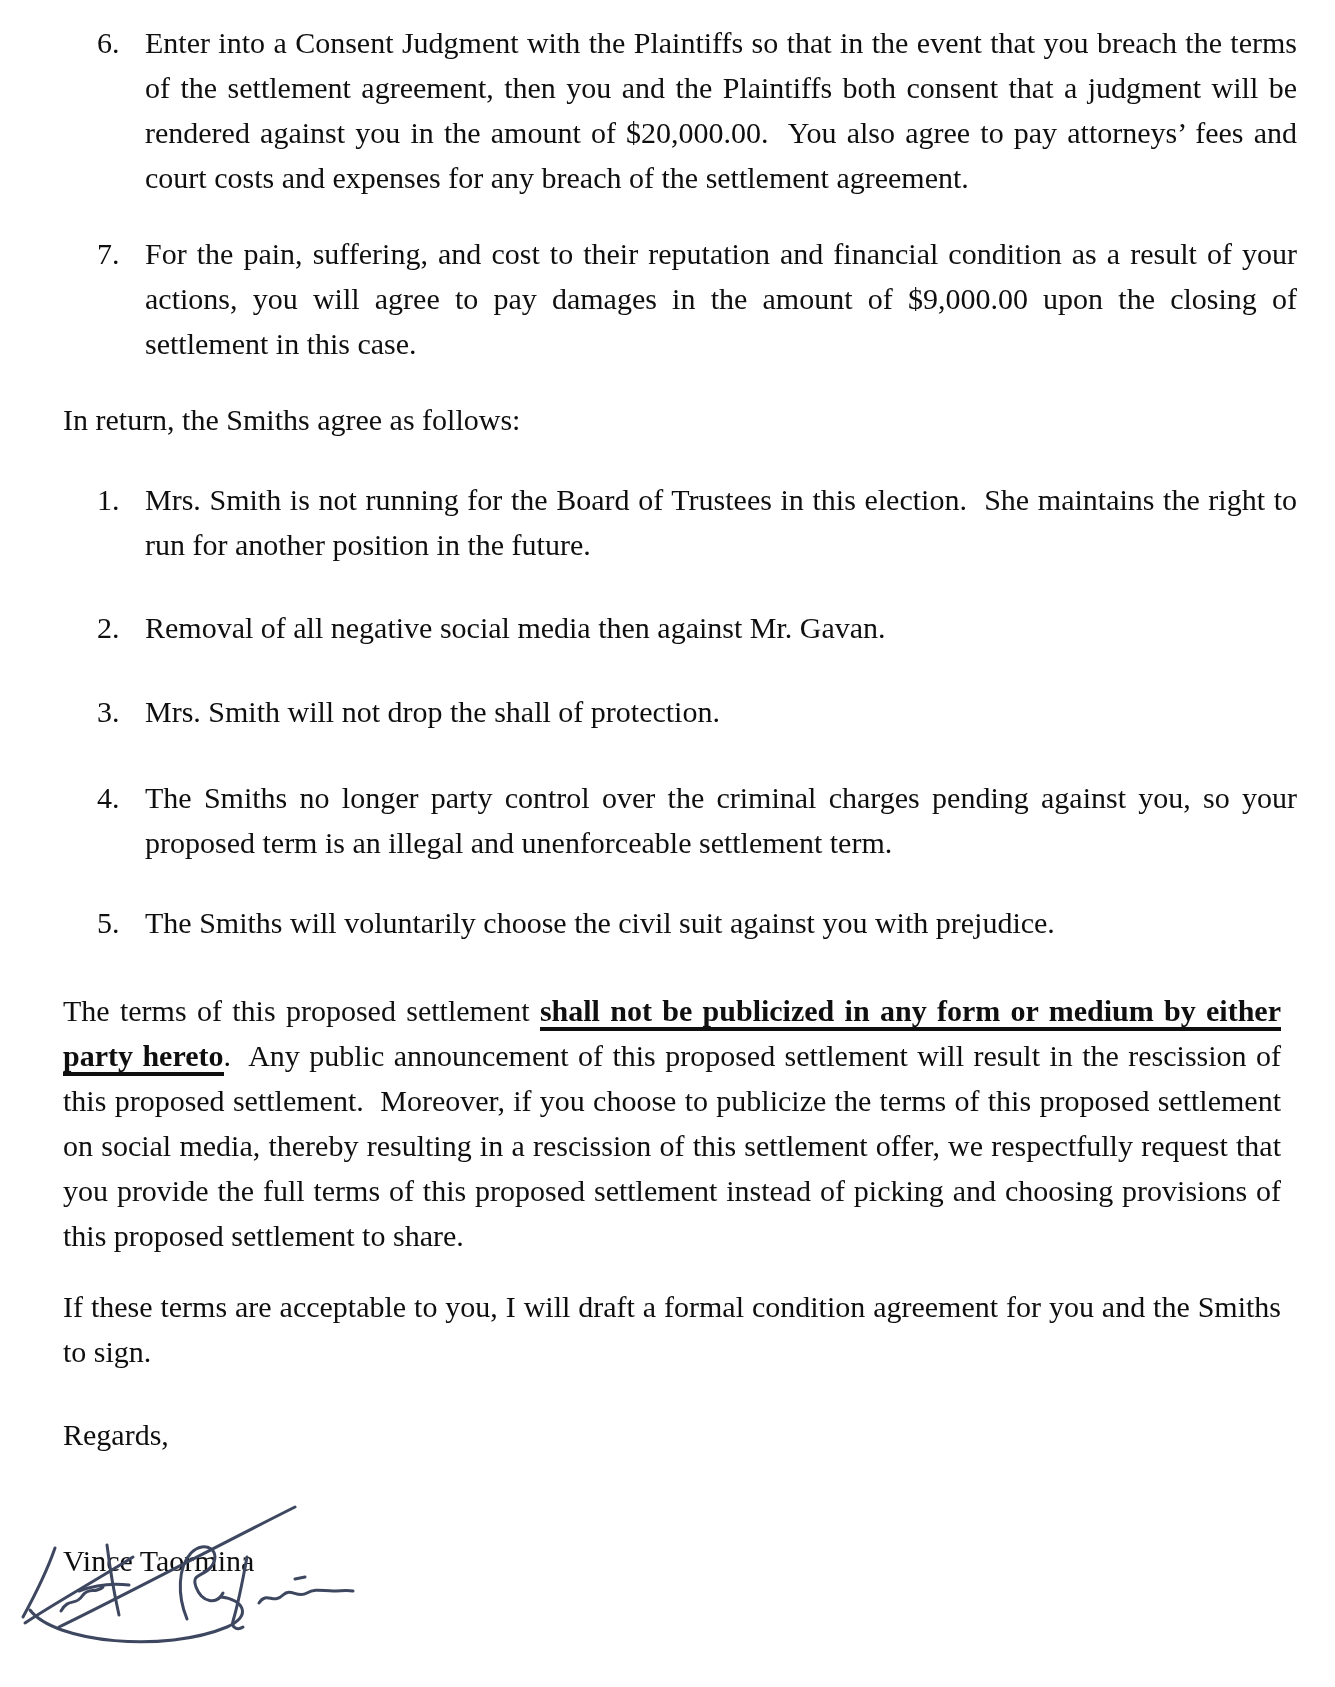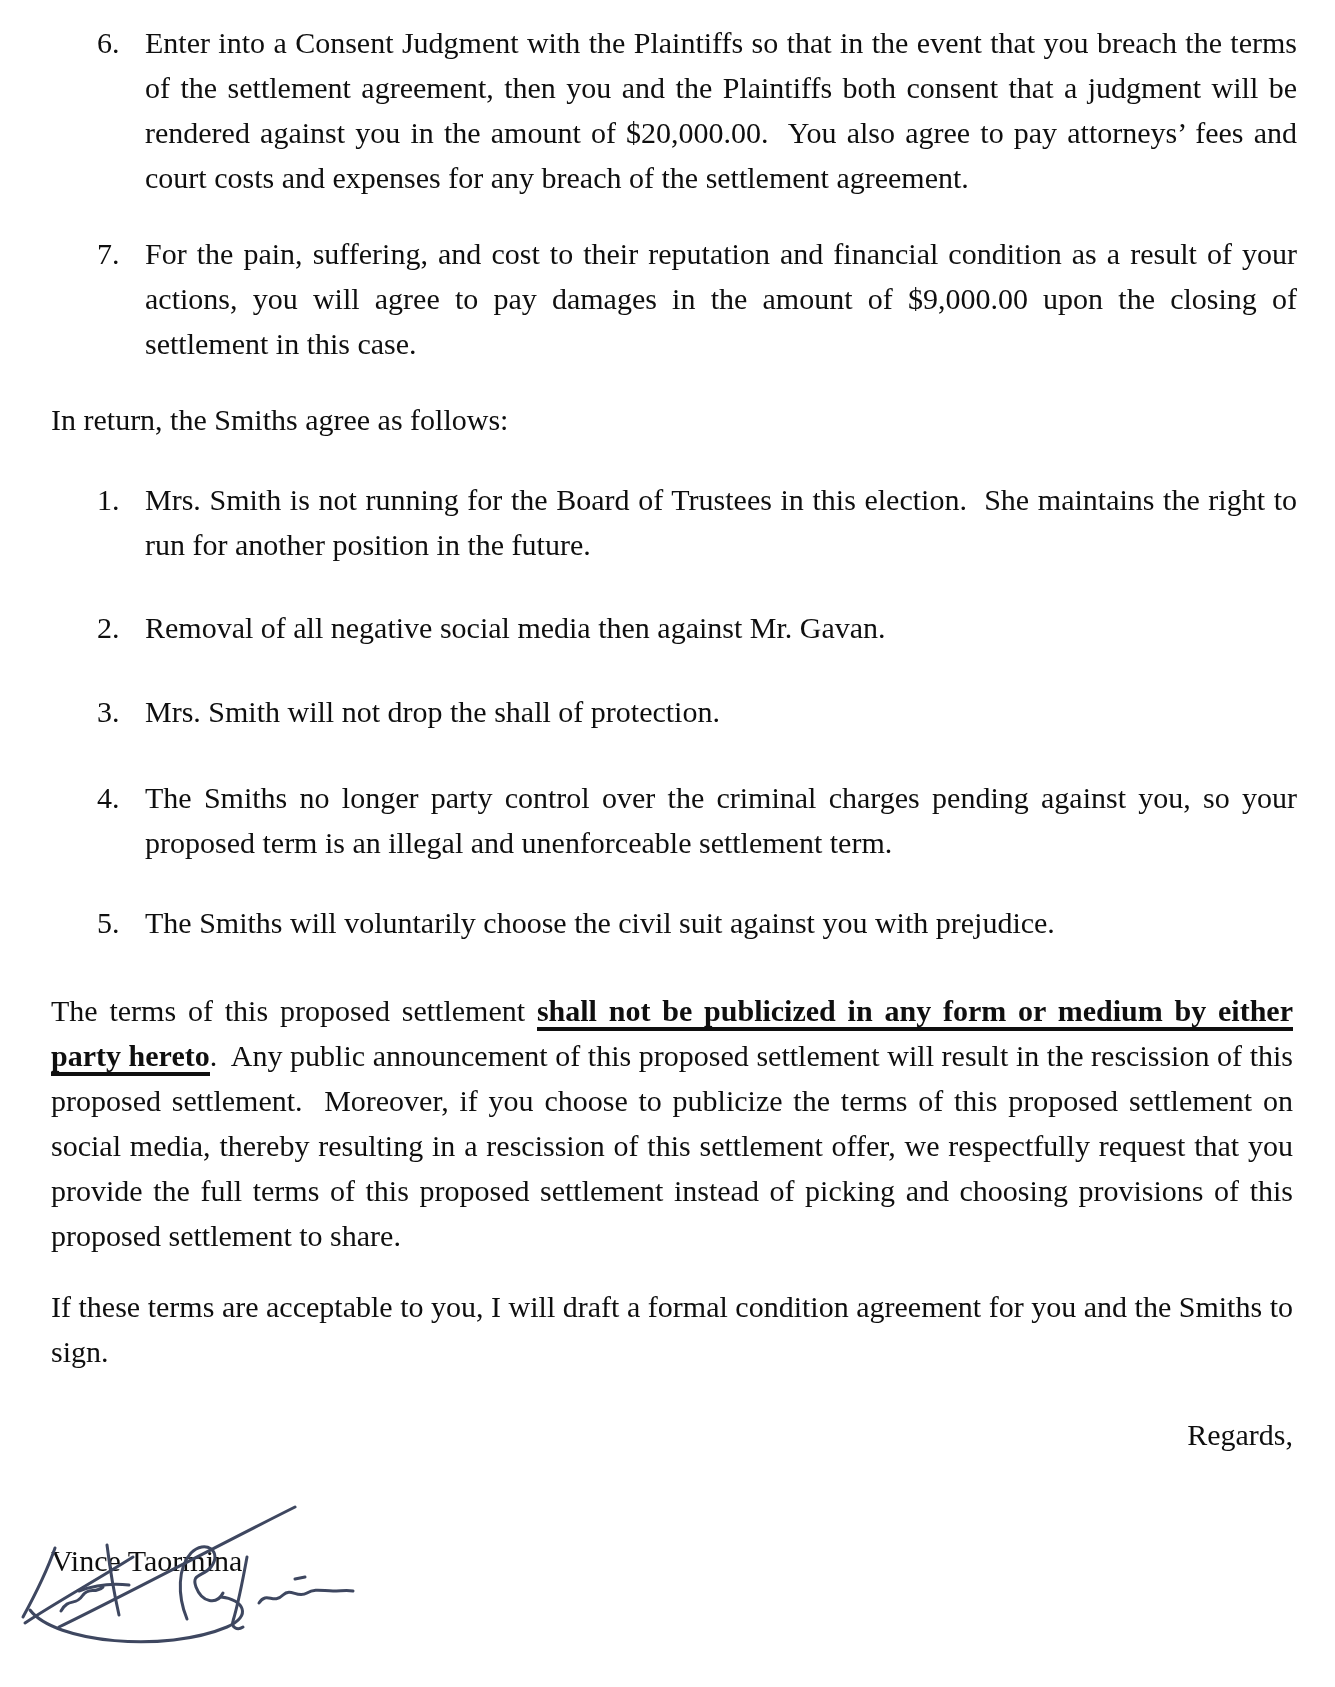--- a/index.html
+++ b/index.html
@@ -9,39 +9,39 @@
     height: 1687px;
     box-sizing: border-box;
     background: #ffffff;
     color: var(--text, #0f0f0f);
     font-family: "Liberation Serif", "DejaVu Serif", serif;
     font-size: 30px;
     line-height: 45px;
     padding: 20px 38px 0 47px;
     overflow: hidden;
   }
-  p { margin: 4px; }
+  p { margin: 16px; }
   .justify { text-align: justify; }
   .li { display: flex; }
   .li .num { flex: 0 0 48px; margin-left: 50px; }
   .li .libody { flex: 1 1 auto; text-align: justify; }
   .heading { font-style: italic; }
   .emph {
     font-weight: 700;
     border-bottom: 4px solid var(--text, #0f0f0f);
   }
   .mb26 { margin-bottom: 26px; }
   .mb31 { margin-bottom: 31px; }
   .mb35 { margin-bottom: 35px; }
   .mb38 { margin-bottom: 38px; }
   .mb39 { margin-bottom: 39px; }
   .mb41 { margin-bottom: 41px; }
   .mb43 { margin-bottom: 43px; }
   .mb45 { margin-bottom: 45px; }
-  .mb81 { margin-bottom: 81px; text-align: right; }
+  .mb81 { margin-bottom: 81px; }
   .sig {
     position: absolute;
     left: 15px;
     top: 1497px;
     width: 345px;
     height: 152px;
     pointer-events: none;
   }
   .sig path {
     stroke: var(--ink, #3e4760);

